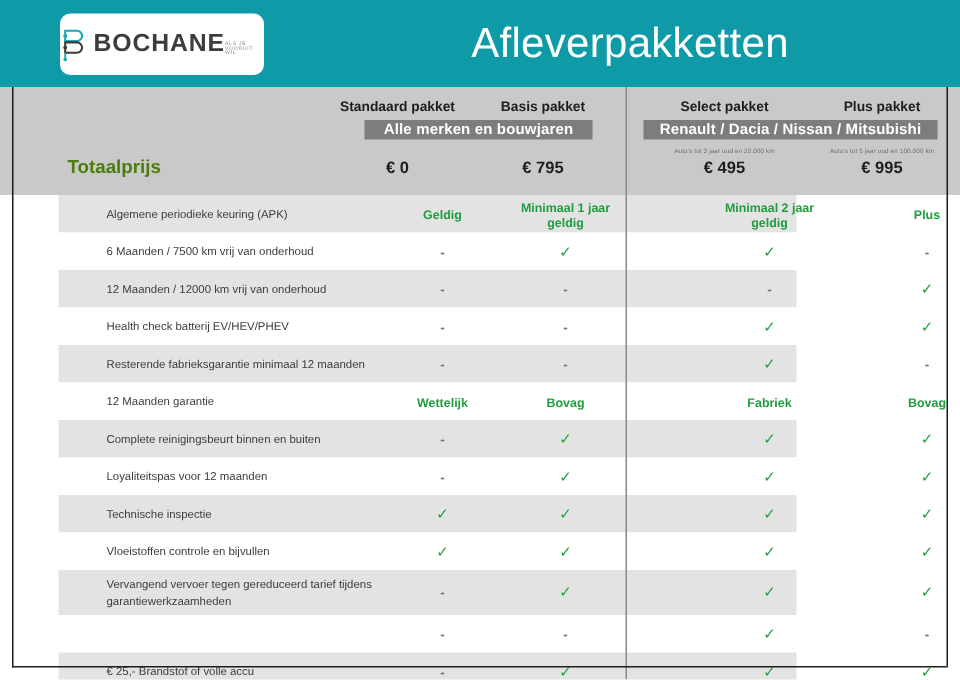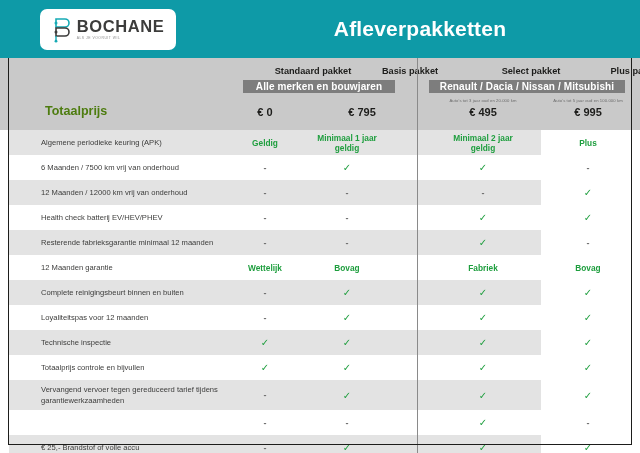--- a/index.html
+++ b/index.html
@@ -17,33 +17,33 @@
     position:absolute;left:0;top:0;width:640px;height:58px;
     background:#0e9aa7;
   }
   .logo-box{
     position:absolute;left:40px;top:9px;width:136px;height:41px;
     background:#ffffff;border-radius:7px;
     display:flex;align-items:center;justify-content:center;
   }
   .logo-inner{display:flex;align-items:center;gap:5px;}
   .logo-mark{width:20px;height:26px;display:block;}
-  .logo-text-wrap{display:flex;flex-direction:column;line-height:1;}
+  .logo-text-wrap{display:flex;flex-direction:row;align-items:flex-end;line-height:1;}
   .logo-word{
     font-size:16.5px;font-weight:bold;letter-spacing:.6px;color:#3c3c3b;
     font-family:"Liberation Sans", sans-serif;
   }
   .logo-tag{
     font-size:3.4px;letter-spacing:.5px;color:#8d8d8d;margin-top:2.5px;
     font-family:"Liberation Sans", sans-serif;
   }
   .banner-title{
     position:absolute;left:200px;top:0;width:440px;height:58px;
     display:flex;align-items:center;justify-content:center;
-    color:#ffffff;font-size:21px;font-weight:bold;letter-spacing:.2px;
+    color:#ffffff;font-size:28px;font-weight:normal;letter-spacing:.2px;
   }
 
   
   .headblock{
     position:absolute;left:0;top:58px;width:640px;height:72px;
     background:#c9c9c9;
   }
   .vdiv{
     position:absolute;top:58px;left:417px;width:1px;height:395px;
     background:#8a8a8a;
@@ -54,21 +54,21 @@
   .edge-right{
     position:absolute;left:631px;top:58px;width:1px;height:387px;background:#1d1d1b;
   }
   .edge-bottom{
     position:absolute;left:8px;top:444px;width:623px;height:1px;background:#1d1d1b;
   }
 
   
   .pkg-label{
     position:absolute;top:66px;
-    font-size:9.2px;font-weight:bold;color:#1d1d1b;text-align:center;margin-left:48px;
+    font-size:9.2px;font-weight:bold;color:#1d1d1b;text-align:center;
   }
   .pkg-c1{left:223px;width:84px;}
   .pkg-c2{left:320px;width:84px;}
   .pkg-c3{left:441px;width:84px;}
   .pkg-c4{left:546px;width:84px;}
 
   .pill{
     position:absolute;height:13px;background:#7d7d7d;
     display:flex;align-items:center;justify-content:center;
     color:#ffffff;font-size:10px;font-weight:bold;letter-spacing:.1px;
@@ -95,21 +95,21 @@
   .pr-c1{left:223px;width:84px;}
   .pr-c2{left:320px;width:84px;}
   .pr-c3{left:441px;width:84px;}
   .pr-c4{left:546px;width:84px;}
 
   
   .rows{
     position:absolute;left:9px;top:130px;width:622px;
   }
   .row{
-    position:relative;height:25px;width:532px;box-sizing:border-box;
+    position:relative;height:25px;width:492px;box-sizing:border-box;margin-left:30px;
   }
   .row.alt{background:#e3e3e3;}
   .row.white{background:#ffffff;}
   .row.tall{height:30px;}
   .row-label{
     position:absolute;left:32px;top:0;height:100%;
     display:flex;align-items:center;
     font-size:7.6px;color:#3c3c3b;line-height:1.45;
     max-width:190px;
   }
@@ -299,21 +299,21 @@
           <span class="tick">✓</span>
         </div>
         <div class="cell c3">
           <span class="tick">✓</span>
         </div>
         <div class="cell c4">
           <span class="tick">✓</span>
         </div>
       </div>
       <div class="row white">
-        <div class="row-label">Totaalprijs controle en bijvullen</div>
+        <div class="row-label">Vloeistoffen controle en bijvullen</div>
         <div class="cell c1">
           <span class="tick">✓</span>
         </div>
         <div class="cell c2">
           <span class="tick">✓</span>
         </div>
         <div class="cell c3">
           <span class="tick">✓</span>
         </div>
         <div class="cell c4">

